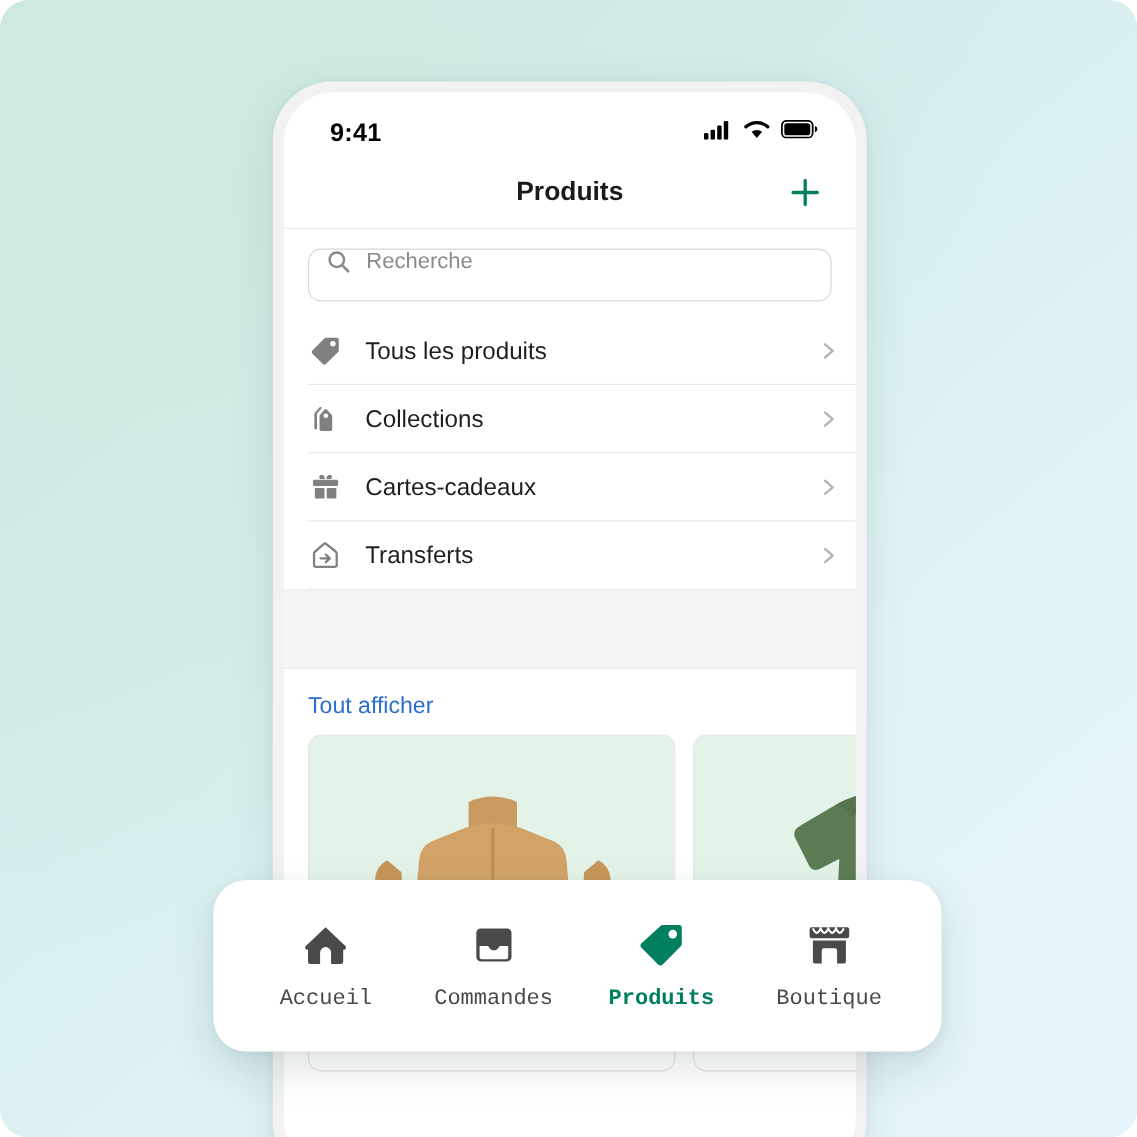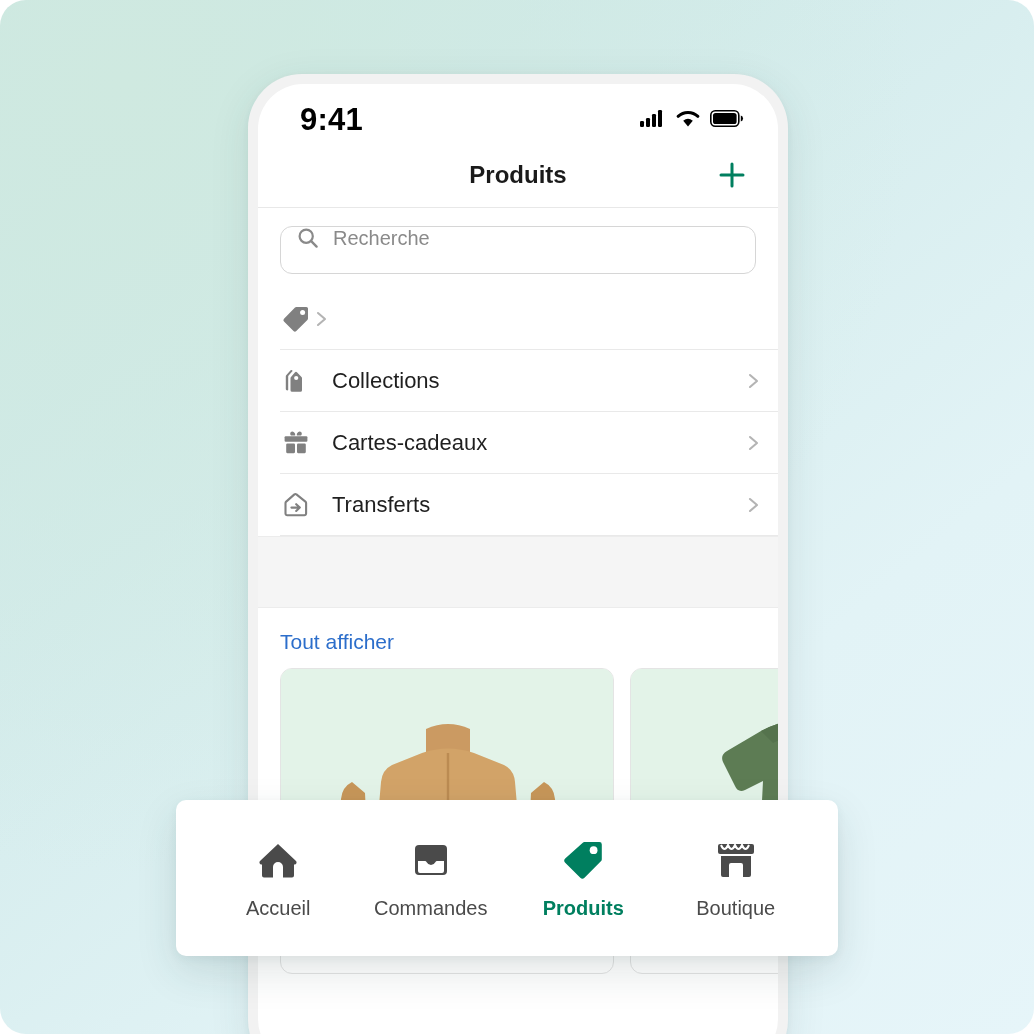--- a/index.html
+++ b/index.html
@@ -58,21 +58,21 @@
 
   
   .status-bar {
     height: 58px;
     display: flex;
     align-items: center;
     justify-content: space-between;
     padding: 14px 34px 0 42px;
   }
   .status-time {
-    font-size: 31px;
+    font-size: 23px;
     font-weight: 700;
     color: #000;
     letter-spacing: .2px;
   }
   .status-icons { display: flex; align-items: center; gap: 9px; }
 
   
   .nav-bar {
     position: relative;
     height: 66px;
@@ -201,32 +201,33 @@
     font-size: 21px;
     color: #6b6b6b;
     margin-top: 5px;
     white-space: nowrap;
     overflow: hidden;
   }
 
   
   #tabbar {
     position: absolute;
-    left: 176px;
+    left: 194px;
     top: 800px;
     width: 662px;
     height: 156px;
     background: #ffffff;
-    border-radius: 10px;
+    border-radius: 30px;
     box-shadow: 0 16px 40px rgba(30,60,60,.13),
                 0 3px 10px rgba(30,60,60,.06);
     display: flex;
     align-items: center;
     justify-content: space-around;
     padding: 0 26px;
+    font-family: Liberation Mono, monospace;
   }
   .tab {
     display: flex;
     flex-direction: column;
     align-items: center;
     gap: 10px;
     cursor: pointer;
     width: 140px;
   }
   .tab-label {
@@ -298,20 +299,21 @@
 
       <div class="menu-list">
 
         <div class="menu-item">
           <span class="menu-icon">
             <svg width="30" height="30" viewBox="0 0 30 30">
               <path d="M15.4 3 H25.4 a1.6 1.6 0 0 1 1.6 1.6 V14.6 a2 2 0 0 1-.6 1.4 L15.3 27 a2 2 0 0 1-2.8 0 L3 17.5 a2 2 0 0 1 0-2.8 L14 3.6 a2 2 0 0 1 1.4-.6z" fill="#808080"></path>
               <circle cx="21.6" cy="8.4" r="2.5" fill="#fff"></circle>
             </svg>
           </span>
+          <span class="menu-label">Tous les produits</span>
           <span class="chev">
             <svg width="18" height="18" viewBox="0 0 18 18">
               <path d="M6 3 L13 9 L6 15" stroke="#b4b4b4" stroke-width="2.1" fill="none" stroke-linecap="round" stroke-linejoin="round"></path>
             </svg>
           </span>
         </div>
 
         <div class="menu-item">
           <span class="menu-icon">
             <svg width="30" height="30" viewBox="0 0 30 30">

